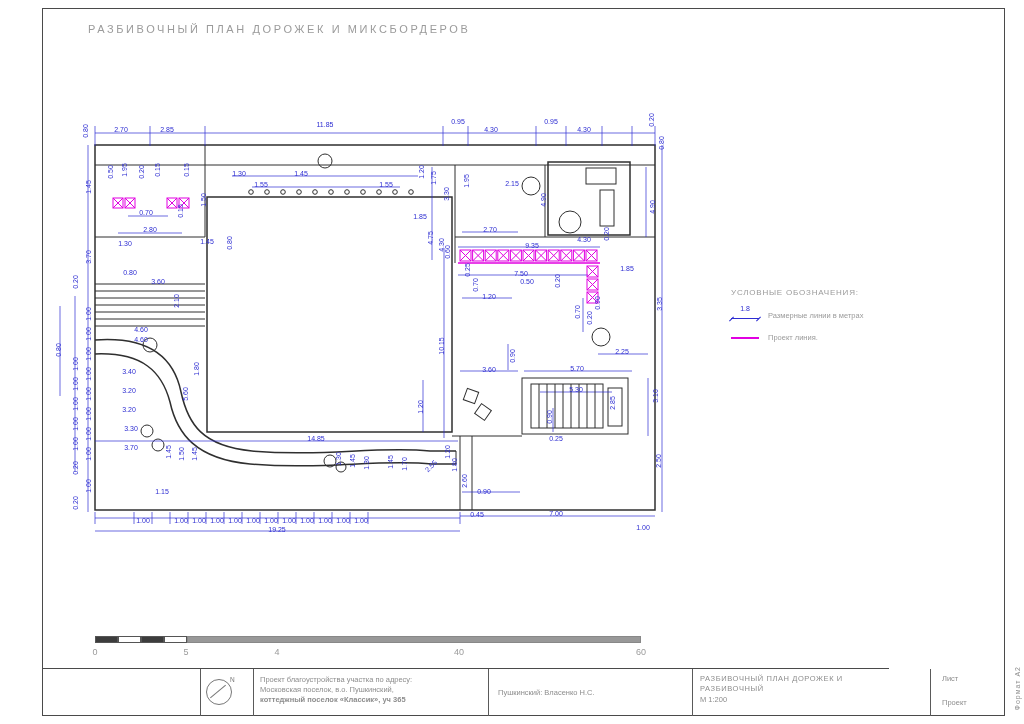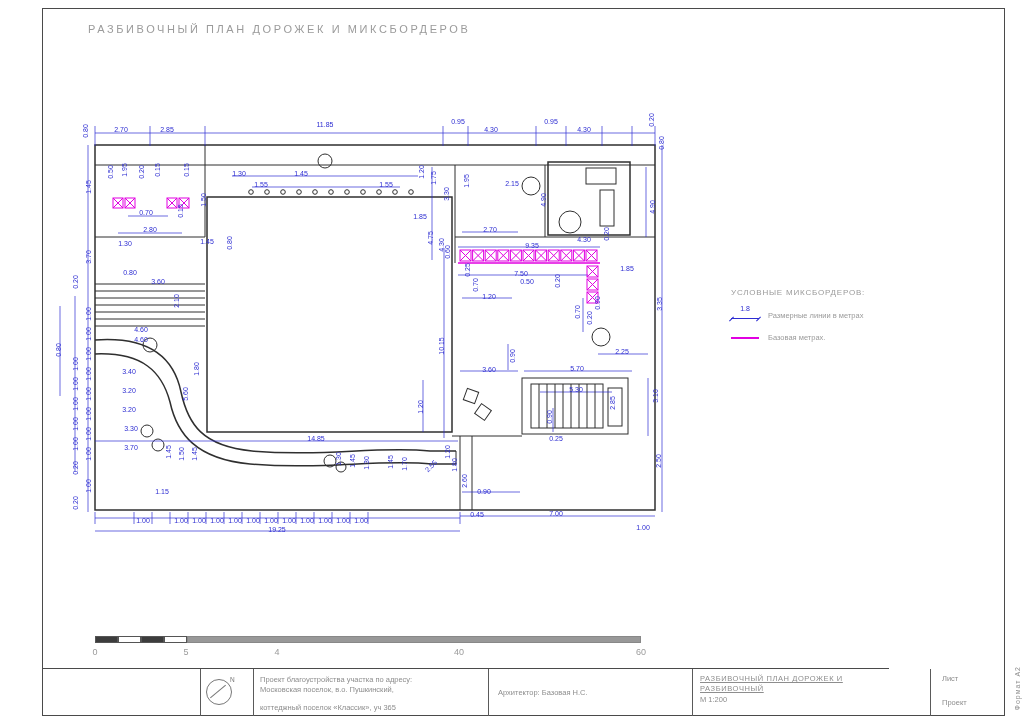--- a/index.html
+++ b/index.html
@@ -45,21 +45,21 @@
   .sb-seg{position:absolute;top:0;height:7px;box-sizing:border-box;}
   .sb-lbl{position:absolute;top:11px;transform:translateX(-50%);font-size:9px;color:#9a9a9a;}
   
   .titleblock{
     position:absolute;left:42px;top:668px;width:847px;height:48px;
     border-top:1px solid #4a4a4a;box-sizing:border-box;
   }
   .tb-v{position:absolute;top:0;bottom:0;width:1px;background:#5a5a5a;}
   .tb-h{position:absolute;height:1px;background:#5a5a5a;}
   .tb-text{position:absolute;font-size:7.5px;color:#8d8d8d;line-height:10px;white-space:nowrap;}
-  .tb-title{letter-spacing:0.6px;text-decoration:underline;}
+  .tb-title{letter-spacing:0.6px;}
   .compass{position:absolute;left:164px;top:10px;width:24px;height:24px;
     border:1px solid #777;border-radius:50%;}
   .needle{position:absolute;left:1px;top:11px;width:20px;height:1px;background:#777;transform:rotate(-40deg);}
   .north-label{position:absolute;left:188px;top:7px;font-size:6.5px;color:#777;}
   .format-note{
     position:absolute;right:3px;bottom:14px;
     writing-mode:vertical-rl;transform:rotate(180deg);
     font-size:7px;color:#8d8d8d;letter-spacing:1px;
   }
 </style>
@@ -358,31 +358,31 @@
     <span class="dim" style="left: 577px; top: 368px; transform: translate(-50%, -50%);">5.70</span>
     <span class="dim" style="left: 576px; top: 389px; transform: translate(-50%, -50%);">5.30</span>
     <span class="dim" style="left: 612px; top: 403px; transform: translate(-50%, -50%) rotate(-90deg);">2.85</span>
     <span class="dim" style="left: 549px; top: 417px; transform: translate(-50%, -50%) rotate(-90deg);">0.90</span>
     <span class="dim" style="left: 556px; top: 438px; transform: translate(-50%, -50%);">0.25</span>
     <span class="dim" style="left: 655px; top: 396px; transform: translate(-50%, -50%) rotate(-90deg);">3.10</span>
     <span class="dim" style="left: 658px; top: 461px; transform: translate(-50%, -50%) rotate(-90deg);">2.50</span>
   </div>
 
 <div class="legend">
-  <div class="legend-title">УСЛОВНЫЕ МИКСБОРДЕРОВ:</div>
+  <div class="legend-title">УСЛОВНЫЕ ОБОЗНАЧЕНИЯ:</div>
   <div class="legend-row">
     <span class="dim-sample">
       <span class="ds-line"></span>
       <span class="ds-label">1.8</span>
     </span>
     <span class="legend-label">Размерные линии в метрах</span>
   </div>
   <div class="legend-row">
     <span class="base-sample"></span>
-    <span class="legend-label">Базовая метрах.</span>
+    <span class="legend-label">Проект линия.</span>
   </div>
 </div>
 
 <div class="scalebar">
   <div class="sb-seg" style="left:0;width:23px;background:#3c3c3c;border:1px solid #555;"></div>
   <div class="sb-seg" style="left:23px;width:23px;background:#fff;border:1px solid #555;"></div>
   <div class="sb-seg" style="left:46px;width:23px;background:#3c3c3c;border:1px solid #555;"></div>
   <div class="sb-seg" style="left:69px;width:23px;background:#fff;border:1px solid #555;"></div>
   <div class="sb-seg" style="left:92px;width:454px;background:#989898;border:1px solid #888;"></div>
   <span class="sb-lbl" style="left:0;">0</span>
@@ -400,23 +400,23 @@
   <div class="tb-v" style="left:888px;"></div>
   <div class="tb-h" style="left:888px;right:0;top:24px;"></div>
 
   <div class="compass">
     <div class="needle"></div>
   </div>
   <span class="north-label">N</span>
 
   <div class="tb-text" style="left:218px;top:6px;">Проект  благоустройства  участка  по  адресу:</div>
   <div class="tb-text" style="left:218px;top:16px;">Московская  поселок,  в.о.  Пушкинский,</div>
-  <div class="tb-text" style="left:218px;top:34px;">коттеджный  поселок  «Классик»,  уч 365</div>
-
-  <div class="tb-text" style="left:456px;top:19px;">Архитектор:   Базовая  Н.С.</div>
+  <div class="tb-text" style="left:218px;top:26px;font-weight:bold;">коттеджный  поселок  «Классик»,  уч 365</div>
+
+  <div class="tb-text" style="left:456px;top:19px;">Пушкинский:   Власенко  Н.С.</div>
 
   <div class="tb-text tb-title" style="left:658px;top:5px;">РАЗБИВОЧНЫЙ  ПЛАН  ДОРОЖЕК  И</div>
   <div class="tb-text tb-title" style="left:658px;top:15px;">РАЗБИВОЧНЫЙ</div>
   <div class="tb-text" style="left:658px;top:26px;">М 1:200</div>
 
   <div class="tb-text" style="left:900px;top:5px;">Лист</div>
   <div class="tb-text" style="left:900px;top:29px;">Проект</div>
 </div>
 
 <div class="format-note">Формат А2</div>

